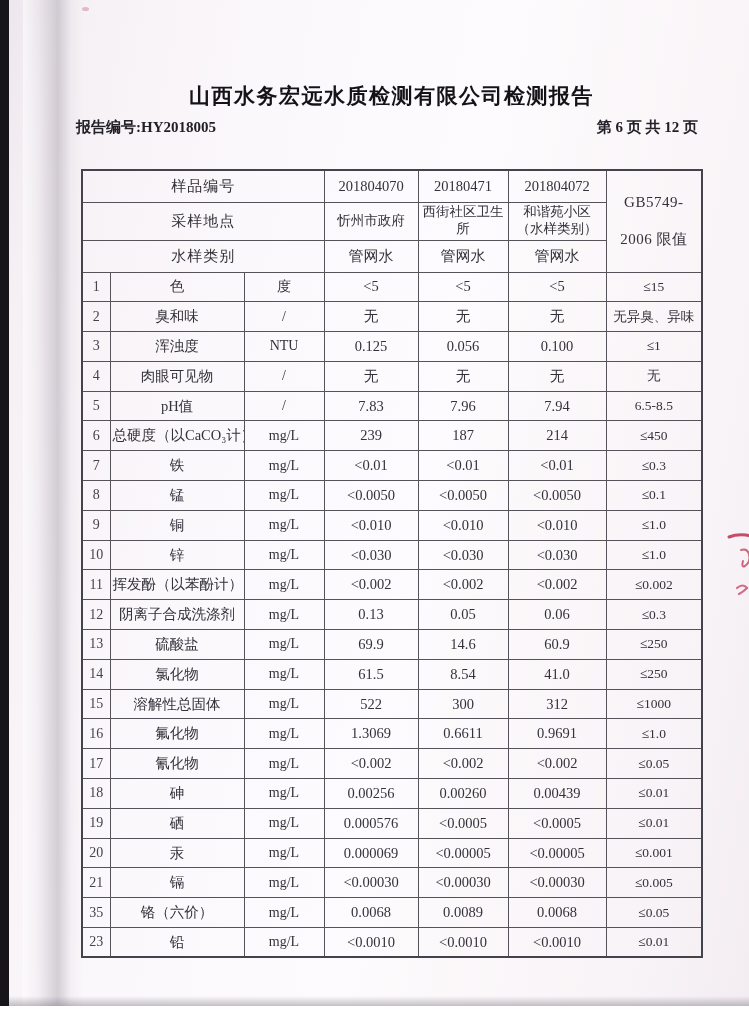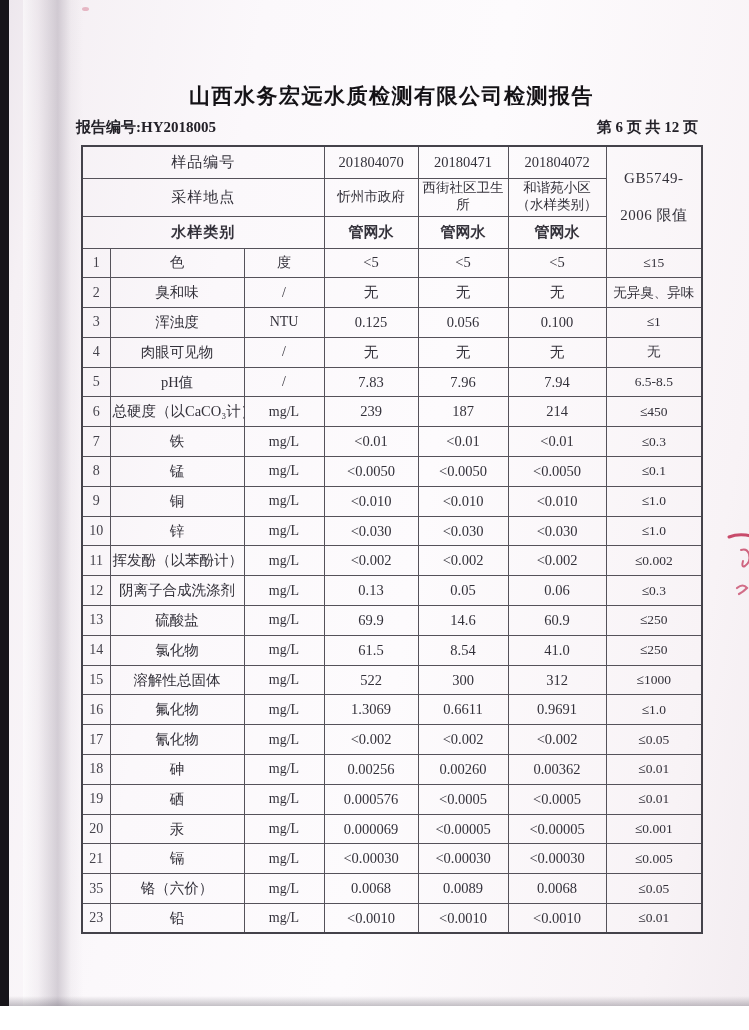--- a/index.html
+++ b/index.html
@@ -20,22 +20,22 @@
   .title{position:absolute;left:0;top:82px;width:740px;text-align:center;
     font-size:21px;font-weight:bold;letter-spacing:1.5px;color:#141216;padding-left:25px;}
 
   .meta{position:absolute;left:67px;top:118px;width:622px;display:flex;
     justify-content:space-between;align-items:baseline;font-size:15px;font-weight:bold;color:#232128;}
 
   table.report{position:absolute;left:72px;top:145px;width:620px;border-collapse:collapse;
     table-layout:fixed;font-size:15px;color:#33313a;}
   table.report td{border:1px solid var(--line);text-align:center;vertical-align:middle;
     padding:1px 2px;overflow:hidden;}
-  table.report{border:2px solid #44424a;}
-  tr.hdr-a{height:32px;} tr.hdr-b{height:38px;} tr.hdr-c{height:32px;font-weight:bold;}
+  table.report{border:2px solid #44424a;margin-top:24px;}
+  tr.hdr-a{height:32px;} tr.hdr-b{height:38px;} tr.hdr-c{height:32px;}
   tr.data-row{height:29.8px;}
   td.lbl{font-size:15px;letter-spacing:1px;}
   td.loc{font-size:13.5px;line-height:1.25;}
   td.limit-hdr{font-size:15px;line-height:2.5;letter-spacing:.5px;}
   td.c-name{text-align:left;padding-left:6px;font-size:14.5px;white-space:nowrap;}
   td.c-no{font-size:14px;color:#45434c;}
   td.c-unit{font-size:14px;}
   td.c-val{font-size:14.5px;}
   td.c-limit{font-size:13.5px;white-space:nowrap;}
 
@@ -246,21 +246,21 @@
     <td class="c-val">&lt;0.002</td>
     <td class="c-val">&lt;0.002</td>
     <td class="c-limit">≤0.05</td>
   </tr>
           <tr class="data-row">
     <td class="c-no">18</td>
     <td class="c-name">砷</td>
     <td class="c-unit">mg/L</td>
     <td class="c-val">0.00256</td>
     <td class="c-val">0.00260</td>
-    <td class="c-val">0.00362</td>
+    <td class="c-val">0.00439</td>
     <td class="c-limit">≤0.01</td>
   </tr>
           <tr class="data-row">
     <td class="c-no">19</td>
     <td class="c-name">硒</td>
     <td class="c-unit">mg/L</td>
     <td class="c-val">0.000576</td>
     <td class="c-val">&lt;0.0005</td>
     <td class="c-val">&lt;0.0005</td>
     <td class="c-limit">≤0.01</td>

